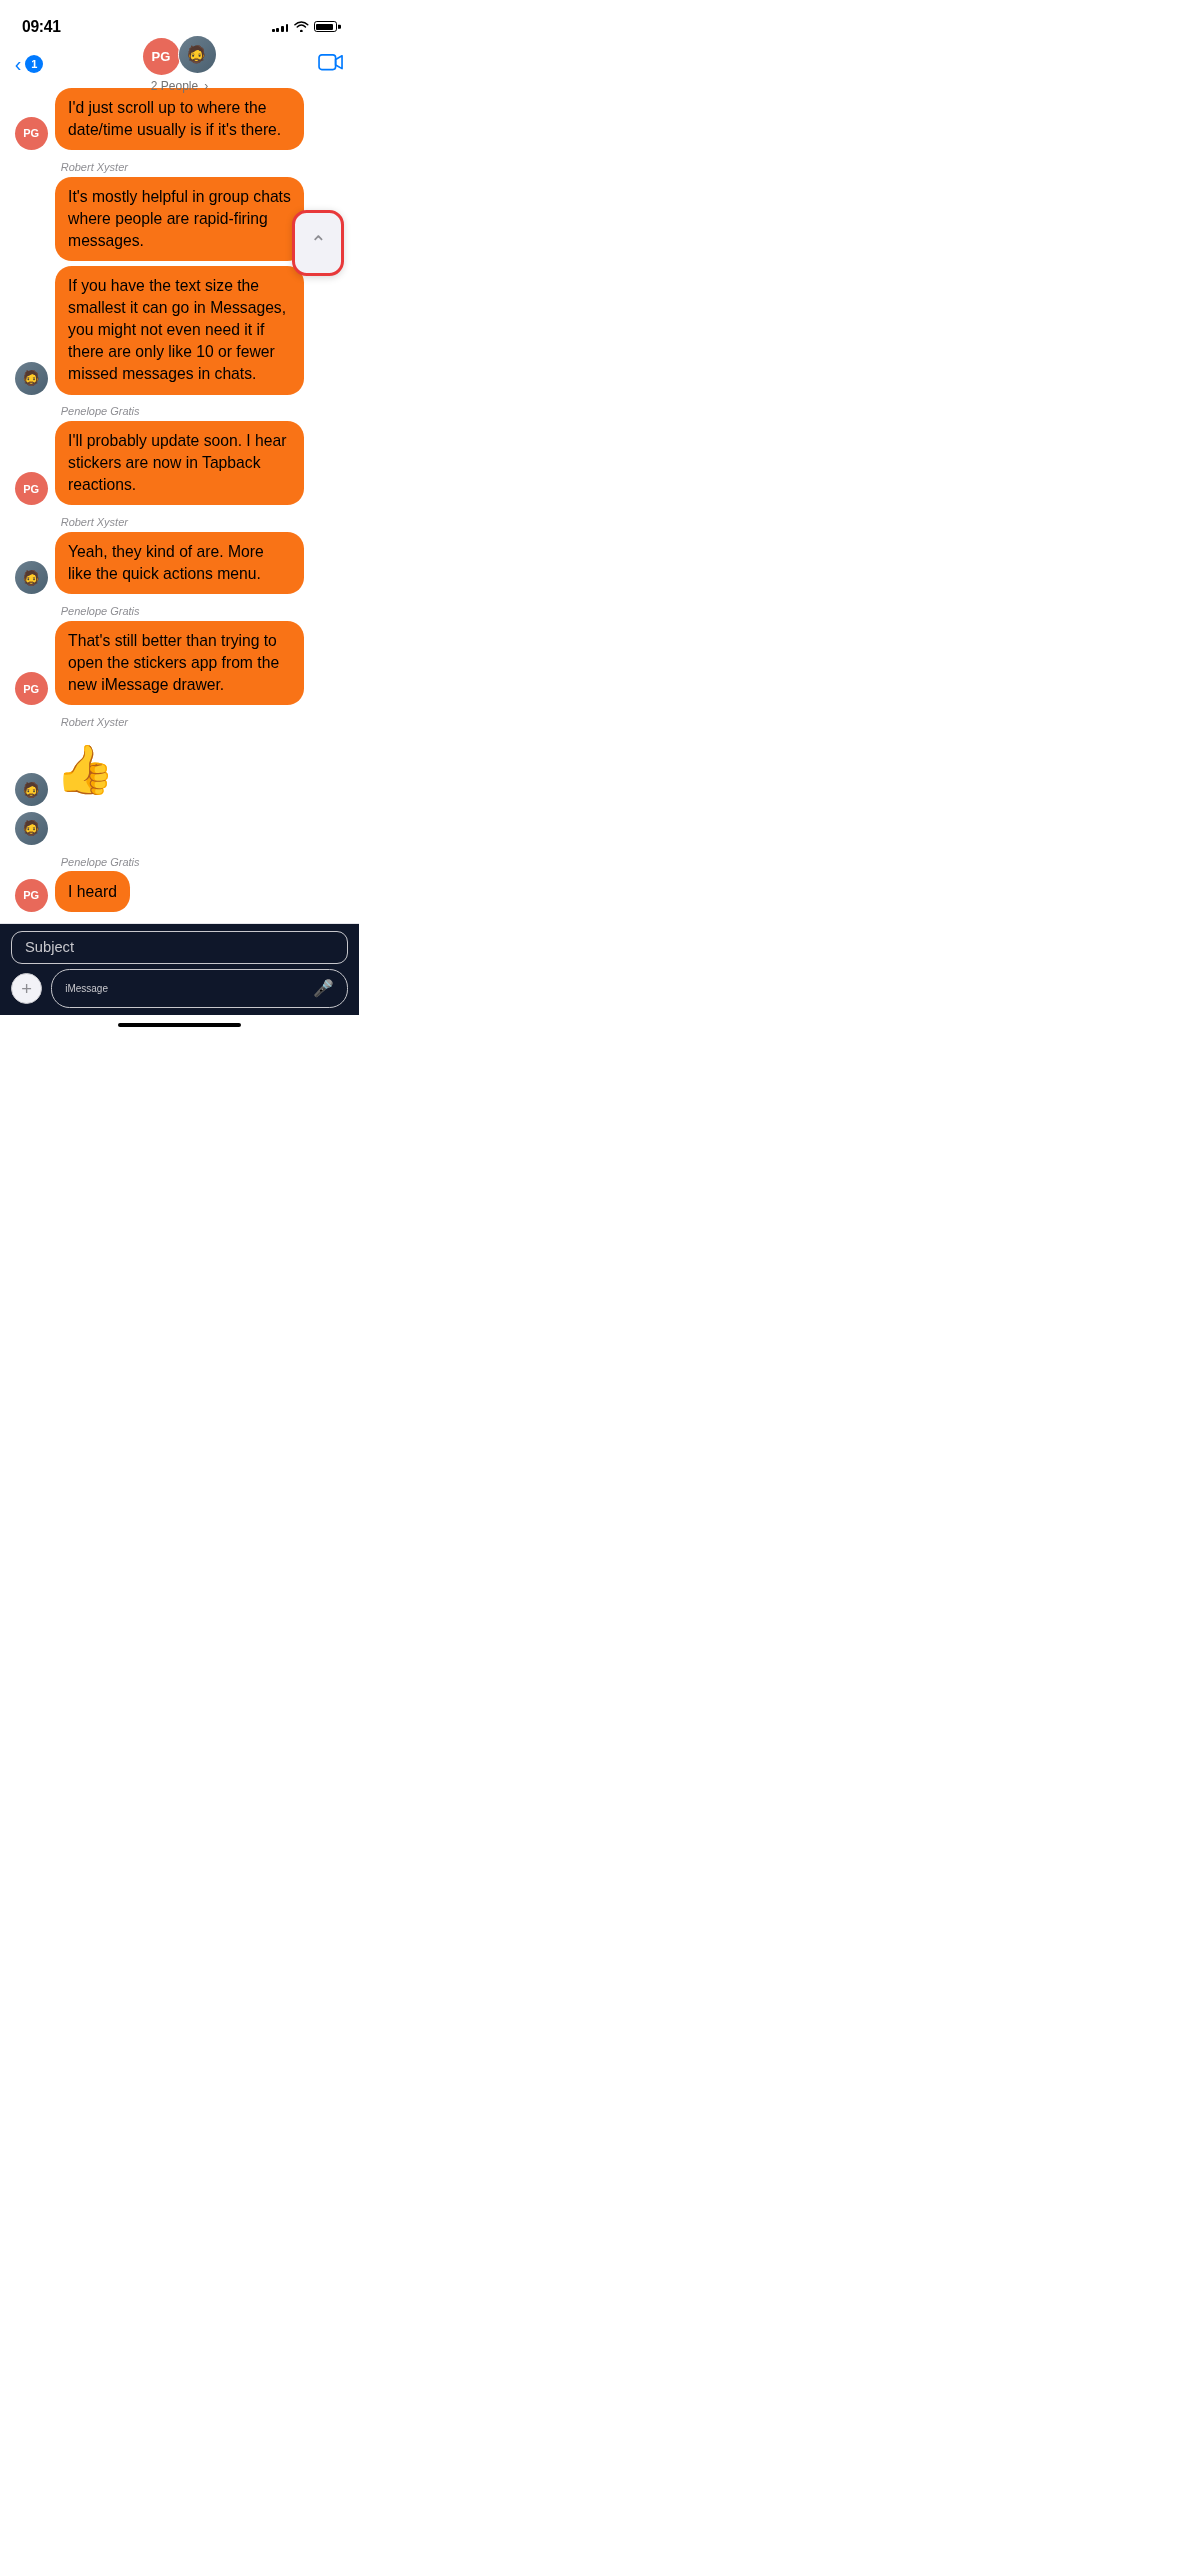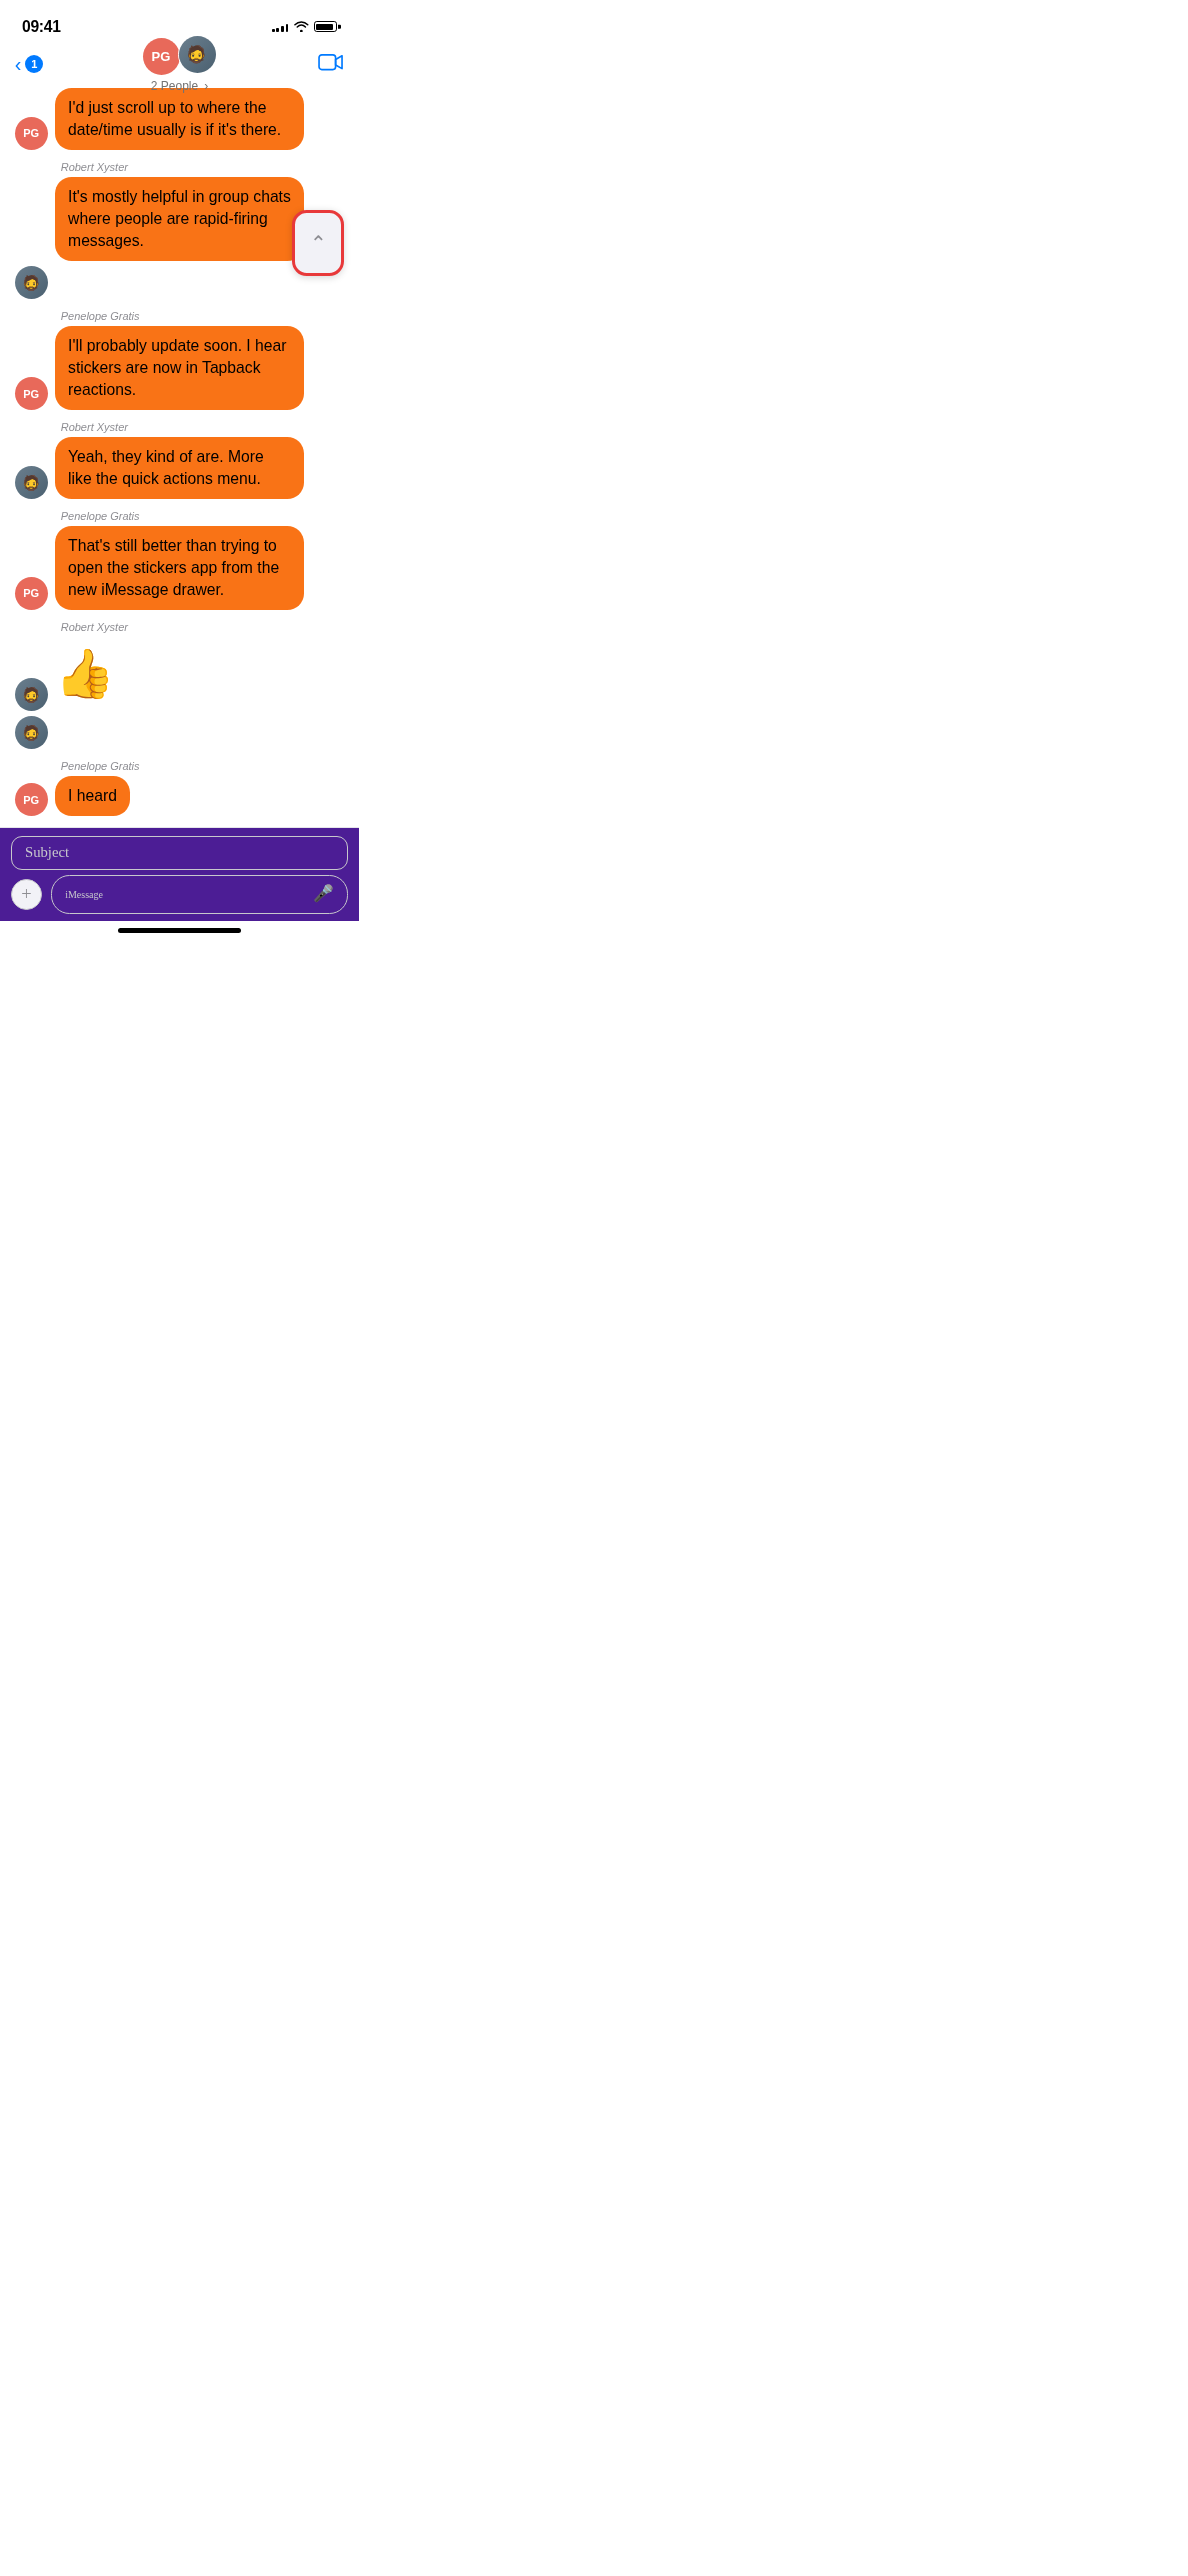--- a/index.html
+++ b/index.html
@@ -263,23 +263,22 @@
       z-index: 10;
     }
     .scroll-up-chevron {
       font-size: 20px;
       color: #8e8e93;
     }
 
     
     .input-area {
       padding: 7.4px 11px 7.4px 11px;
-      background: #4c1d95;
+      background: #0f172a;
       border-top: 0.9px solid #e5e5ea;
-      font-family: Liberation Serif, serif;
     }
     .subject-row {
       border: 1.4px solid #c7c7cc;
       border-radius: 11px;
       padding: 7.4px 13px;
       margin-bottom: 5.5px;
     }
     .subject-placeholder {
       font-size: 14.7px;
       color: #c7c7cc;
@@ -407,20 +406,21 @@
         <div class="avatar-placeholder"></div>
         <div class="bubble">It's mostly helpful in group chats where people are rapid-firing messages.</div>
       </div>
     </div>
 
     <div class="message-row">
       <div class="bubble-row">
         <div class="avatar-small">
           <div class="avatar-small-rx-inner">🧔</div>
         </div>
+        <div class="bubble">If you have the text size the smallest it can go in Messages, you might not even need it if there are only like 10 or fewer missed messages in chats.</div>
       </div>
     </div>
 
     <div class="message-row">
       <div class="sender-label left">Penelope Gratis</div>
       <div class="bubble-row">
         <div class="avatar-small avatar-small-pg">PG</div>
         <div class="bubble">I'll probably update soon. I hear stickers are now in Tapback reactions.</div>
       </div>
     </div>

